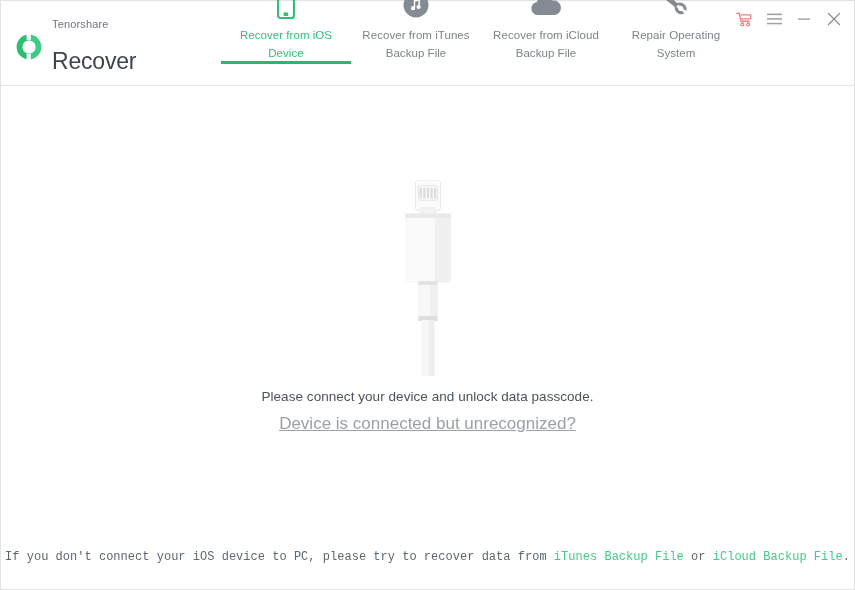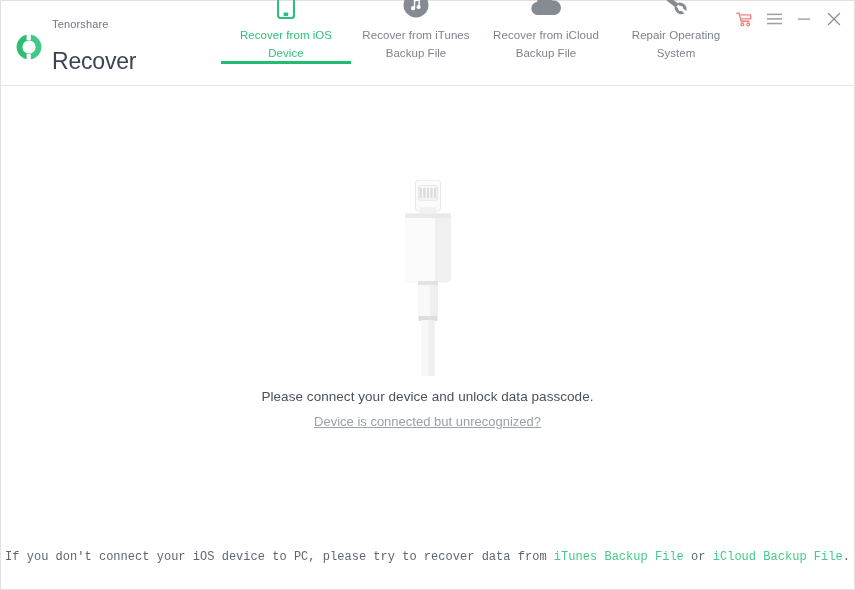--- a/index.html
+++ b/index.html
@@ -153,21 +153,21 @@
     text-align: center;
   }
   .prompt-main {
     font-size: 13.5px;
     color: #4a525d;
     letter-spacing: .05px;
   }
   .prompt-link {
     display: inline-block;
     margin-top: 10px;
-    font-size: 13px;
+    font-size: 17px;
     color: #9aa1a9;
     text-decoration: underline;
     cursor: pointer;
   }
 
   .footnote {
     position: absolute;
     left: 0;
     right: 0;
     bottom: 25px;

